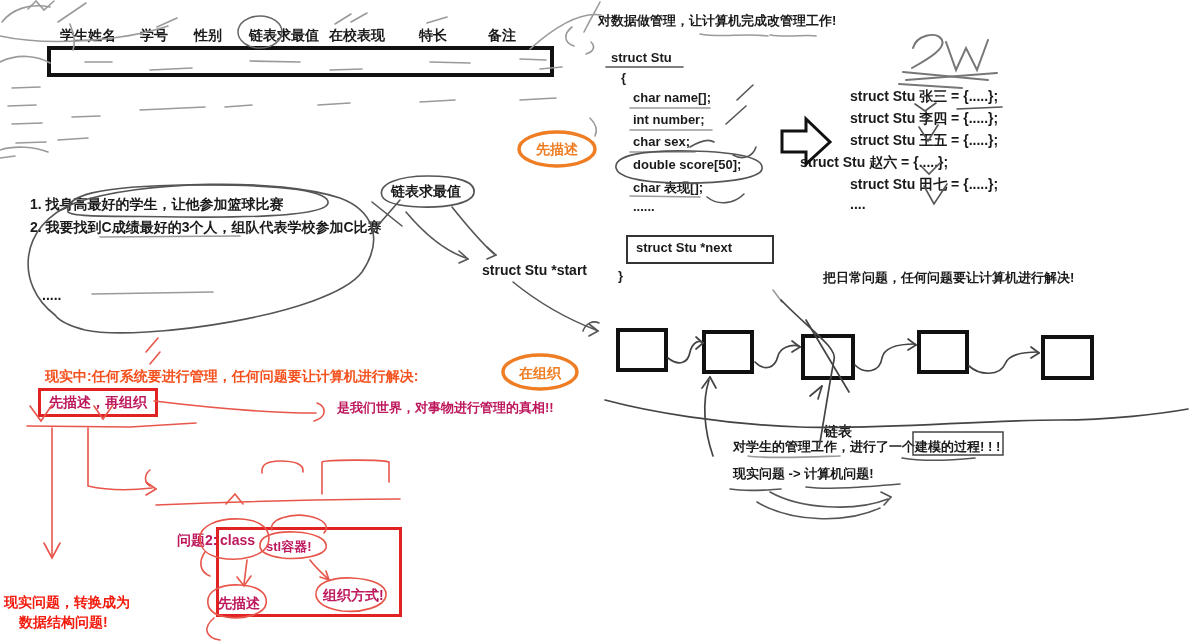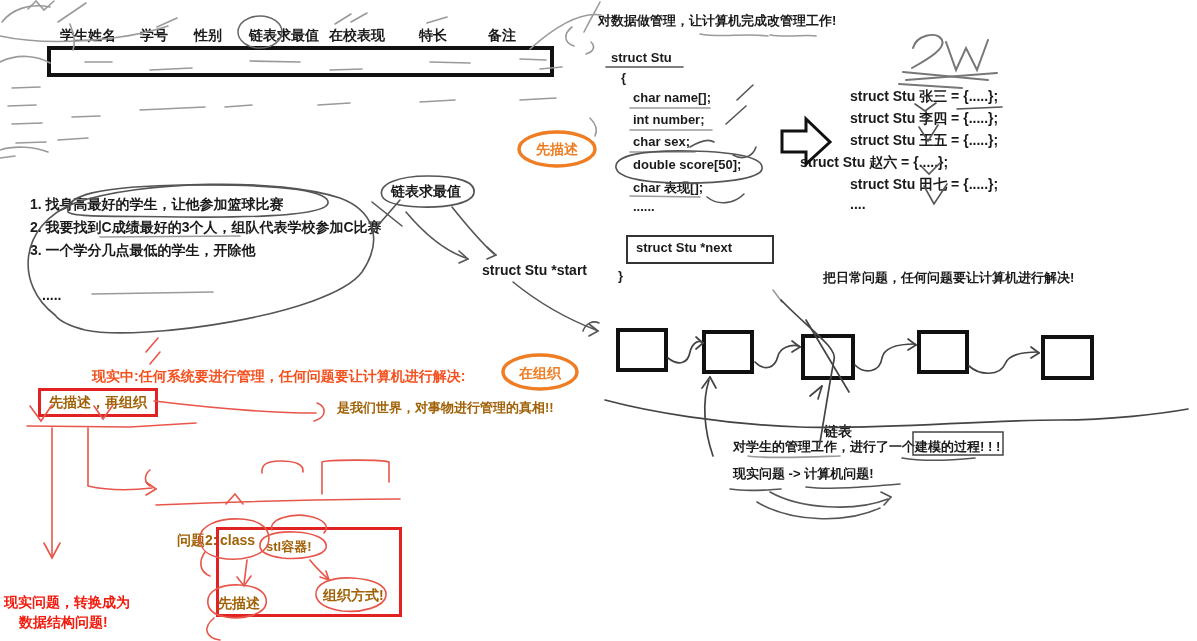--- a/index.html
+++ b/index.html
@@ -1,22 +1,22 @@
 <!DOCTYPE html>
 <html><head>
 <meta charset="utf-8">
 <style>
   html,body{margin:0;padding:0;background:#fff;}
   #canvas{position:relative;width:1197px;height:641px;background:#fff;overflow:hidden;
           font-family:"Liberation Sans","DejaVu Sans",sans-serif;font-weight:bold;color:#1a1a1a;padding-left:40px;}
   .t{position:absolute;white-space:nowrap;line-height:1.25;}
   .f14{font-size:14px;} .f15{font-size:13px;} .f13{font-size:13px;}
   .orange{color:#ee7d23;}
-  .verm{color:#f4511e;margin-left:47px;}
-  .red{color:#a16207;}
+  .verm{color:#f4511e;}
+  .red{color:#be185d;}
   .bred{color:#f21b0d;}
   .boxed-red{position:absolute;border:3px solid #e02222;background:transparent;}
   #principle-box{left:38px;top:388px;padding:2px 8px;}
   #q2-box{left:216px;top:527px;width:180px;height:84px;}
   svg{position:absolute;left:0;top:0;pointer-events:none;}
 </style>
 </head>
 <body>
 
 <div id="canvas">
@@ -44,21 +44,20 @@
 
   <div class="t f14" style="left:850px;top:88px">struct Stu 张三 = {.....};</div>
   <div class="t f14" style="left:850px;top:110px">struct Stu 李四 = {.....};</div>
   <div class="t f14" style="left:850px;top:132px">struct Stu 王五 = {.....};</div>
   <div class="t f14" style="left:800px;top:154px">struct Stu 赵六 = {.....};</div>
   <div class="t f14" style="left:850px;top:176px">struct Stu 田七 = {.....};</div>
   <div class="t f14" style="left:850px;top:196px">....</div>
 
   <div class="t f14" style="left:30px;top:196px">1. 找身高最好的学生，让他参加篮球比赛</div>
   <div class="t f14" style="left:30px;top:219px">2. 我要找到C成绩最好的3个人，组队代表学校参加C比赛</div>
-  <div class="t f14" style="left:30px;top:242px">3. 一个学分几点最低的学生，开除他</div>
   <div class="t f14" style="left:42px;top:287px">.....</div>
 
   <div class="t f14 orange" style="left:536px;top:141px">先描述</div>
   <div class="t f14 orange" style="left:519px;top:365px">在组织</div>
 
   <div class="t f14" style="left:391px;top:183px">链表求最值</div>
   <div class="t f14" style="left:482px;top:262px">struct Stu *start</div>
 
   <div class="t f13" style="left:823px;top:270px">把日常问题，任何问题要让计算机进行解决!</div>
   <div class="t f14" style="left:824px;top:423px">链表</div>

